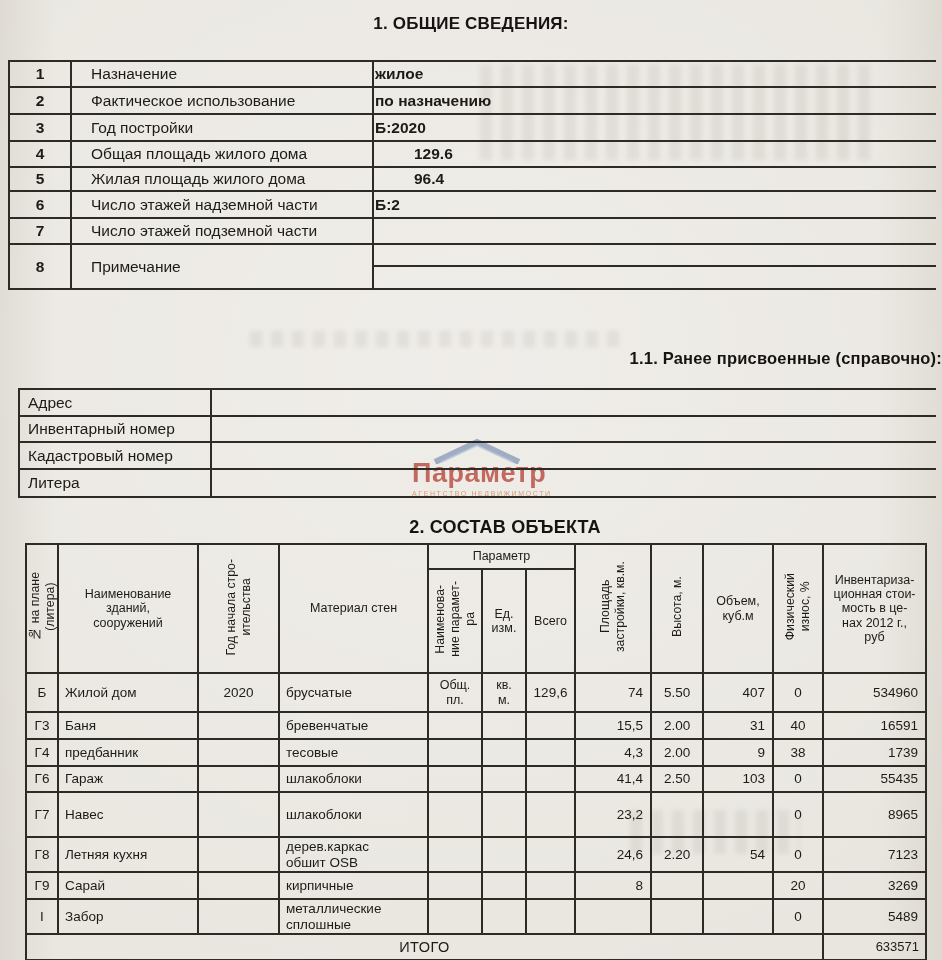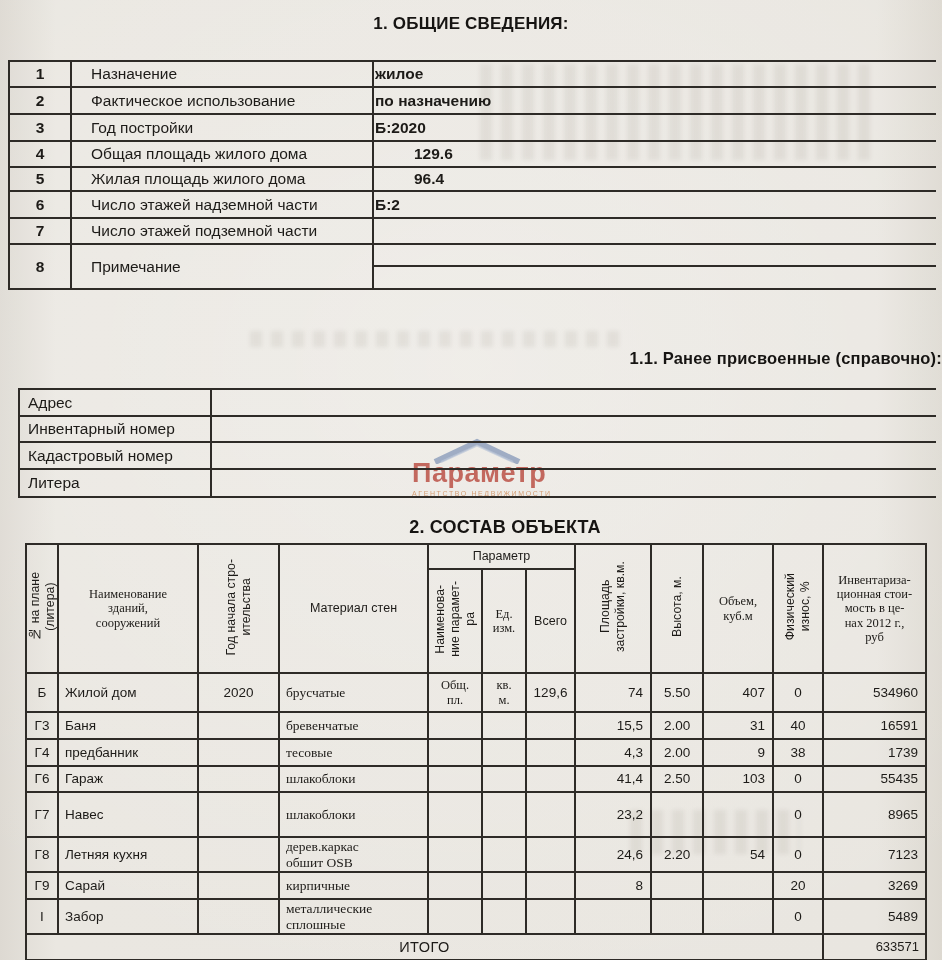--- a/index.html
+++ b/index.html
@@ -39,21 +39,21 @@
   
   #watermark{position:absolute;left:412px;top:438px;width:130px;z-index:1;text-align:center;}
   #watermark .roof{display:block;margin:0 auto;opacity:.8;}
   #watermark .wm-title{font-size:27px;font-weight:bold;color:#bd564c;opacity:.88;letter-spacing:.5px;line-height:1;margin-top:-4px;}
   #watermark .wm-sub{font-size:7px;color:#cd8a58;opacity:.8;letter-spacing:1.6px;margin-top:3px;white-space:nowrap;}
 
   
   #t2{left:25px;top:543px;width:900px;}
   #t2 td{border:2px solid #2e2b27;font-size:12.5px;text-align:center;vertical-align:middle;line-height:1.15;}
   #t2 td.data{font-size:13.5px;}
-  .pre{white-space:pre-line;font-family:Liberation Serif, serif;}
+  .pre{white-space:pre-line;}
   .vert{
     writing-mode:vertical-rl;transform:rotate(180deg);
     white-space:pre-line;display:inline-block;line-height:1.2;font-size:12.3px;
   }
   #t2 td.name,#t2 td.mat{text-align:left;padding-left:6px;}
   #t2 td.num-r{text-align:right;padding-right:7px;}
   #t2 td.total-label{font-size:14.5px;letter-spacing:.5px;}
   #t2 td.total-value{text-align:right;padding-right:6px;font-size:13px;padding-left:10px;}
 
   

